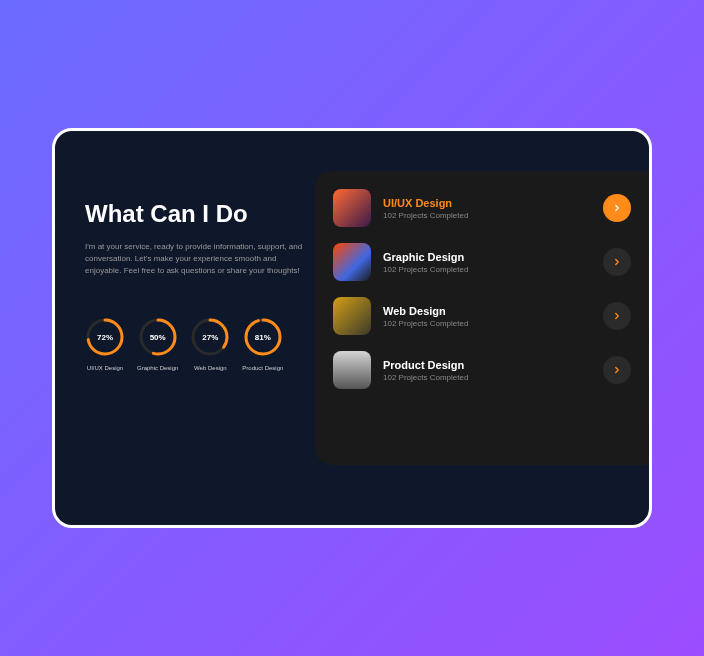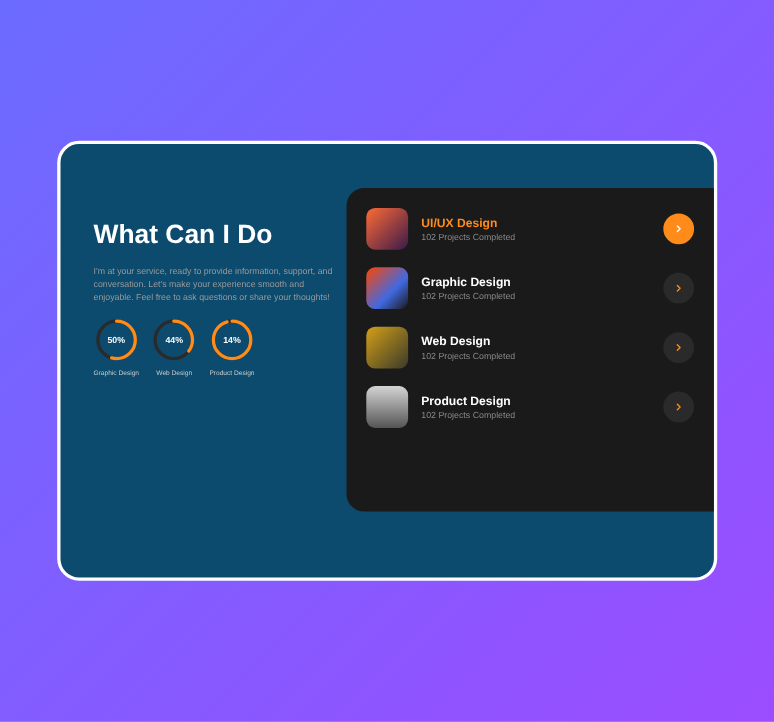--- a/index.html
+++ b/index.html
@@ -8,21 +8,21 @@
       height: 656px;
       background: linear-gradient(135deg, #6b6bff 0%, #9b4dff 100%);
       font-family: -apple-system, BlinkMacSystemFont, 'Segoe UI', sans-serif;
       display: flex;
       align-items: center;
       justify-content: center;
     }
     .card {
       width: 600px;
       height: 400px;
-      background: #0c4a6e;
+      background: #0f172a;
       border-radius: 20px;
       border: 3px solid #fff;
       display: flex;
       overflow: hidden;
       position: relative;
     }
     .left {
       width: 260px;
       padding: 70px 10px 30px 30px;
       color: #fff;
@@ -30,21 +30,21 @@
     .title {
       font-size: 24px;
       font-weight: 700;
       line-height: 1.1;
       margin-bottom: 14px;
     }
     .desc {
       font-size: 8px;
       color: #999;
       line-height: 1.5;
-      margin-bottom: 12px;
+      margin-bottom: 40px;
     }
     .rings {
       display: flex;
       gap: 12px;
     }
     .ring-item {
       display: flex;
       flex-direction: column;
       align-items: center;
       gap: 8px;
@@ -150,43 +150,53 @@
   <div class="left">
     <div class="title">
       <div>What Can I Do</div>
     </div>
     <div class="desc">I'm at your service, ready to provide information, support, and conversation. Let's make your experience smooth and enjoyable. Feel free to ask questions or share your thoughts!</div>
     <div class="rings">
       <div class="ring-item">
         <div class="ring">
           <svg width="40" height="40">
               <circle class="ring-bg" cx="20" cy="20" r="17"></circle>
+              <circle class="ring-fg" cx="20" cy="20" r="17" stroke-dasharray="106.8" stroke-dashoffset="29.9"></circle>
+            </svg>
+          <div class="ring-label">72%</div>
+        </div>
+        <div class="ring-name">UI/UX Design</div>
+      </div>
+      <div class="ring-item">
+        <div class="ring">
+          <svg width="40" height="40">
+              <circle class="ring-bg" cx="20" cy="20" r="17"></circle>
               <circle class="ring-fg" cx="20" cy="20" r="17" stroke-dasharray="106.8" stroke-dashoffset="49.1"></circle>
             </svg>
           <div class="ring-label">50%</div>
         </div>
         <div class="ring-name">Graphic Design</div>
       </div>
       <div class="ring-item">
         <div class="ring">
           <svg width="40" height="40">
               <circle class="ring-bg" cx="20" cy="20" r="17"></circle>
               <circle class="ring-fg" cx="20" cy="20" r="17" stroke-dasharray="106.8" stroke-dashoffset="69.4"></circle>
             </svg>
-          <div class="ring-label">44%</div>
+          <div class="ring-label">27%</div>
         </div>
         <div class="ring-name">Web Design</div>
       </div>
       <div class="ring-item">
         <div class="ring">
           <svg width="40" height="40">
               <circle class="ring-bg" cx="20" cy="20" r="17"></circle>
               <circle class="ring-fg" cx="20" cy="20" r="17" stroke-dasharray="106.8" stroke-dashoffset="5.3"></circle>
             </svg>
-          <div class="ring-label">14%</div>
+          <div class="ring-label">81%</div>
         </div>
         <div class="ring-name">Product Design</div>
       </div>
     </div>
   </div>
 
   <div class="right">
     <div class="service">
       <div class="thumb thumb-1"></div>
       <div class="service-text">

